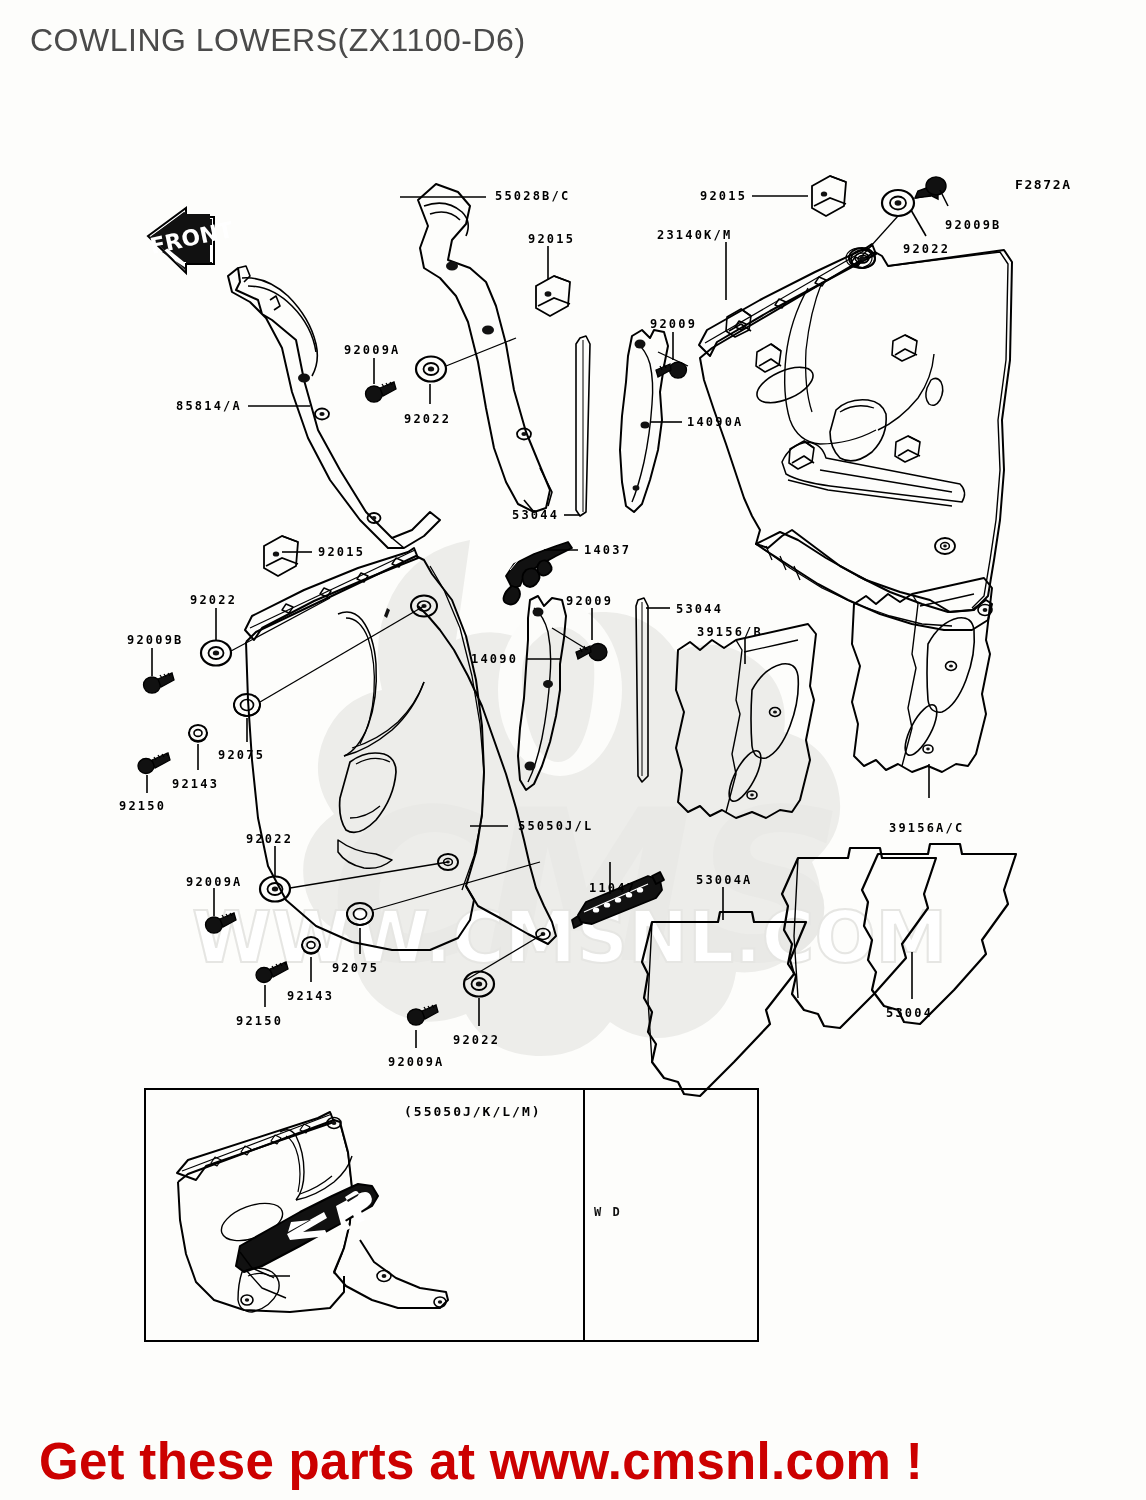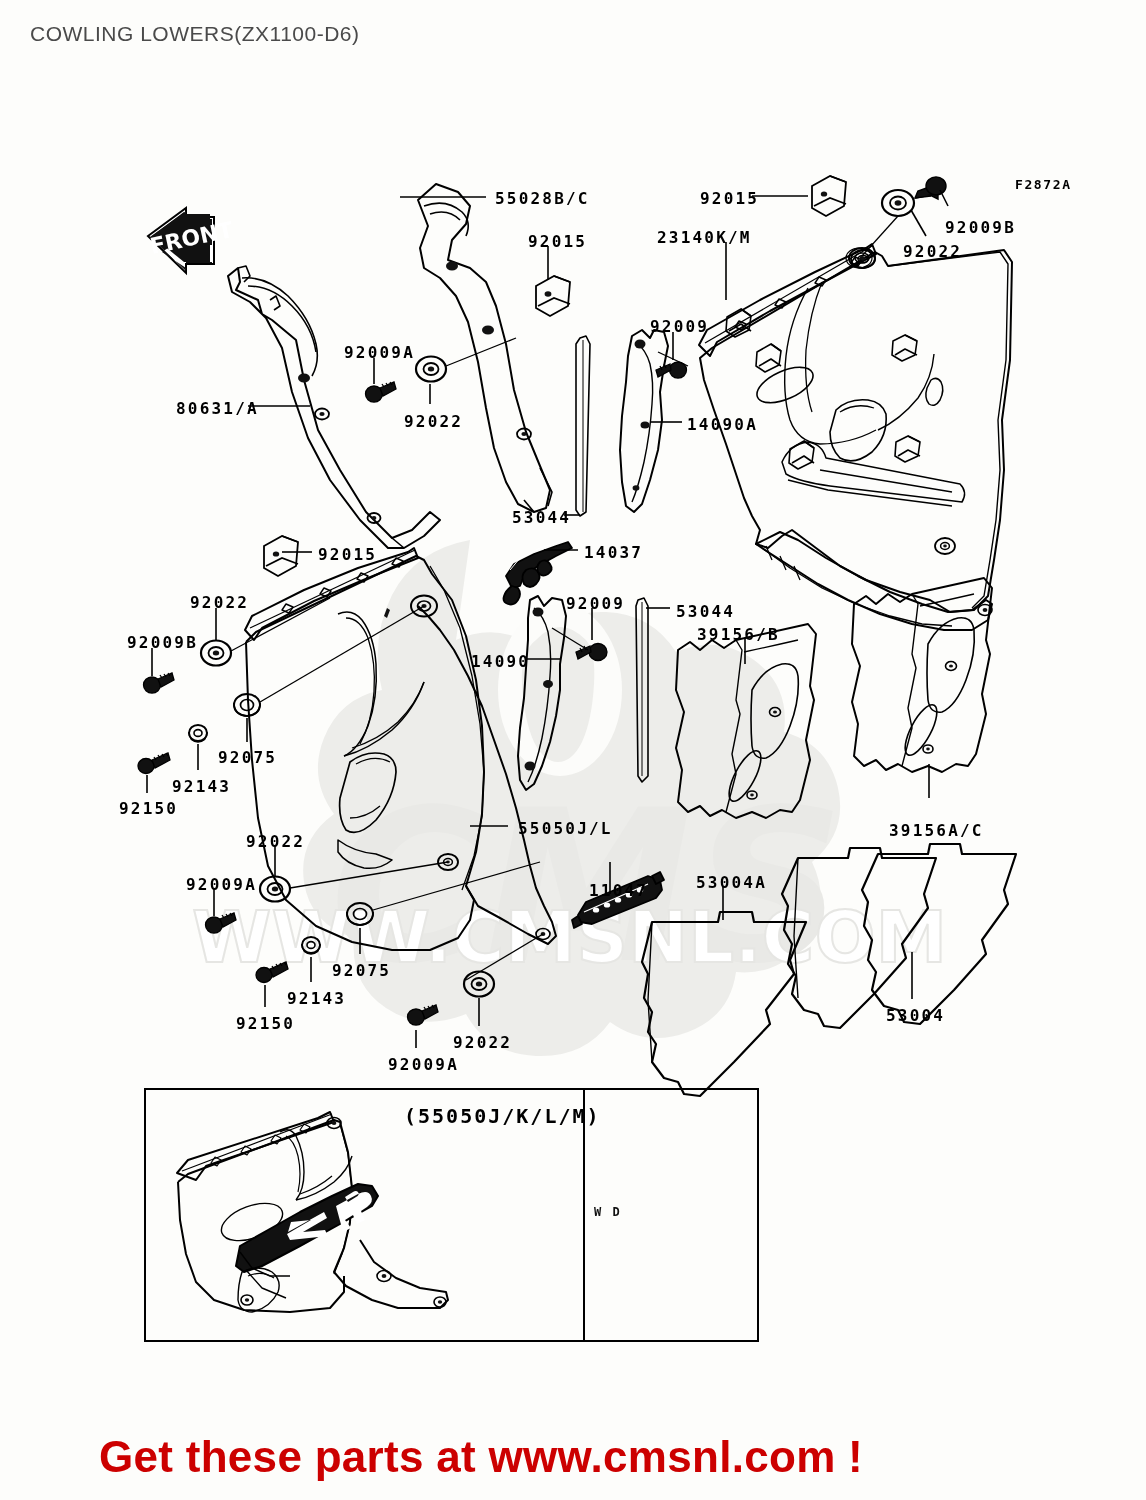--- a/index.html
+++ b/index.html
@@ -1,27 +1,27 @@
 <!DOCTYPE html>
 <html><head>
 <meta charset="utf-8">
 <style>
   html,body{margin:0;padding:0;background:#fff;}
   body{width:1146px;height:1500px;position:relative;overflow:hidden;
        font-family:"DejaVu Sans Mono","Liberation Mono",monospace;background:#fdfdfb;}
   #page-title{position:absolute;left:30px;top:22px;font-family:"Liberation Sans","DejaVu Sans",sans-serif;
-       font-size:21px;color:#4a4a4a;letter-spacing:.5px;white-space:nowrap;}
+       font-size:32px;color:#4a4a4a;letter-spacing:.5px;white-space:nowrap;}
   #canvas{position:absolute;left:0;top:0;width:1146px;height:1500px;}
   #footer{position:absolute;left:0;top:1432px;width:962px;text-align:center;
-       font-family:"Liberation Sans","DejaVu Sans",sans-serif;font-size:44px;font-weight:bold;
+       font-family:"Liberation Sans","DejaVu Sans",sans-serif;font-size:51px;font-weight:bold;
        color:#cc0000;letter-spacing:.3px;}
   .lbl{position:absolute;font-family:"DejaVu Sans Mono","Liberation Mono",monospace;
-       font-size:16px;font-weight:bold;color:#000;letter-spacing:2.2px;white-space:nowrap;}
+       font-size:12px;font-weight:bold;color:#000;letter-spacing:2.2px;white-space:nowrap;}
   .lbl.sm{font-size:13px;letter-spacing:1.6px;font-weight:bold;}
-  .lbl.ins{font-size:20px;letter-spacing:2px;}
+  .lbl.ins{font-size:13px;letter-spacing:2px;}
   #insetbox{position:absolute;left:144px;top:1088px;width:437px;height:250px;
        border:2px solid #000;background:transparent;}
   #insetbox2{position:absolute;left:581px;top:1088px;width:176px;height:250px;
        border:2px solid #000;border-left:none;background:transparent;}
   .wd{position:absolute;left:594px;top:1205px;font-size:12px;font-weight:bold;letter-spacing:2px;
        font-family:"DejaVu Sans Mono","Liberation Mono",monospace;color:#111;}
 </style>
 </head>
 <body>
 
@@ -585,21 +585,21 @@
     <div class="lbl" style="left: 495px; top: 189px;">55028B/C</div>
     <div class="lbl" style="left: 528px; top: 232px;">92015</div>
     <div class="lbl" style="left: 700px; top: 189px;">92015</div>
     <div class="lbl" style="left: 657px; top: 228px;">23140K/M</div>
     <div class="lbl sm" style="left: 971px; top: 177px; margin-left: 44px;">F2872A</div>
     <div class="lbl" style="left: 945px; top: 218px;">92009B</div>
     <div class="lbl" style="left: 903px; top: 242px;">92022</div>
     <div class="lbl" style="left: 650px; top: 317px;">92009</div>
     <div class="lbl" style="left: 344px; top: 343px;">92009A</div>
     <div class="lbl" style="left: 404px; top: 412px;">92022</div>
-    <div class="lbl" style="left: 176px; top: 399px;">80631/A</div>
+    <div class="lbl" style="left: 176px; top: 399px;">85814/A</div>
     <div class="lbl" style="left: 687px; top: 415px;">14090A</div>
     <div class="lbl" style="left: 512px; top: 508px;">53044</div>
     <div class="lbl" style="left: 584px; top: 543px;">14037</div>
     <div class="lbl" style="left: 318px; top: 545px;">92015</div>
     <div class="lbl" style="left: 566px; top: 594px;">92009</div>
     <div class="lbl" style="left: 676px; top: 602px;">53044</div>
     <div class="lbl" style="left: 190px; top: 593px;">92022</div>
     <div class="lbl" style="left: 697px; top: 625px;">39156/B</div>
     <div class="lbl" style="left: 127px; top: 633px;">92009B</div>
     <div class="lbl" style="left: 471px; top: 652px;">14090</div>

